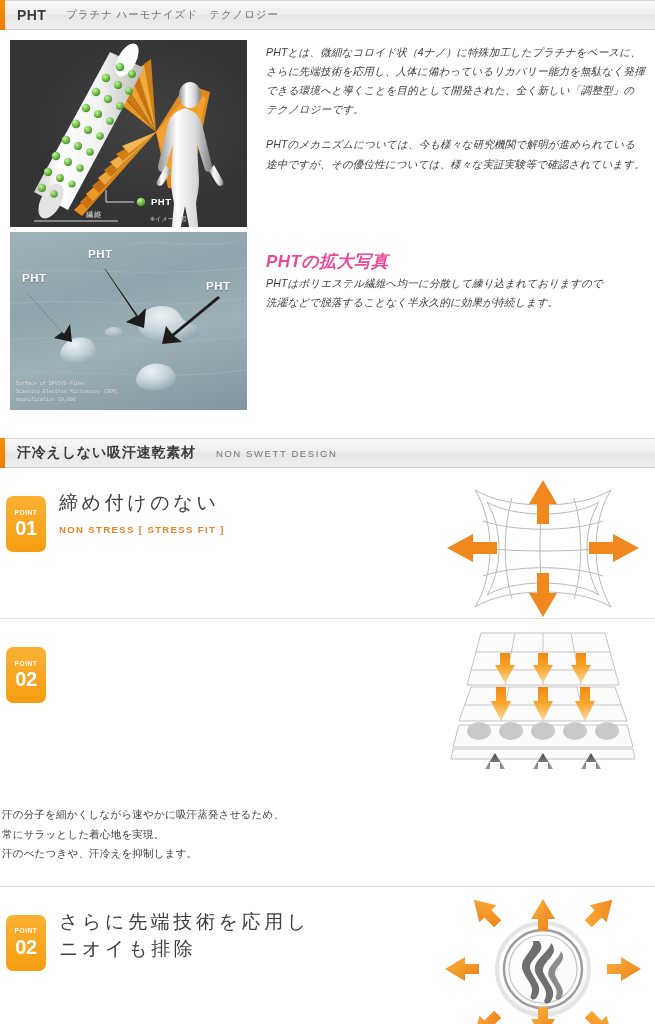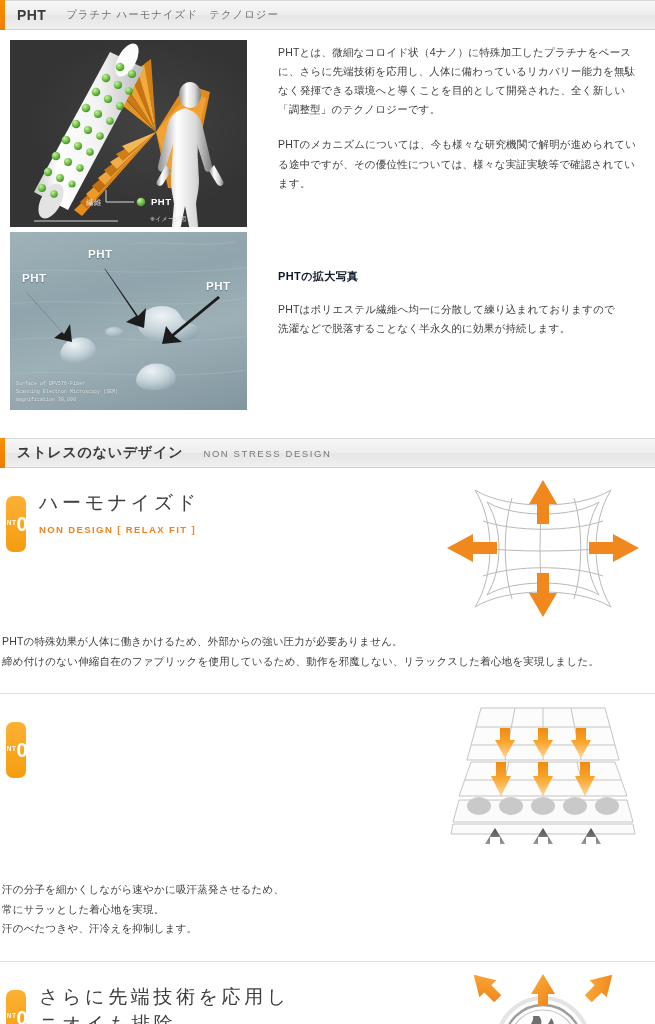--- a/index.html
+++ b/index.html
@@ -54,35 +54,35 @@
     color: #777;
   }
 
   
   .intro {
     display: flex;
     padding: 10px 0 0 10px;
     align-items: flex-start;
   }
   .intro-figs { width: 237px; flex: 0 0 237px; }
-  .intro-text { flex: 1; padding-left: 31px; padding-right: 10px; padding-top: 3px; }
+  .intro-text { flex: 1; padding-left: 19px; padding-right: 10px; padding-top: 3px; font-style: italic; }
   .para {
     font-size: 10.5px;
     line-height: 1.82;
     color: #3c3c3c;
     margin: 0 0 16px 0;
     letter-spacing: .2px;
   }
   .para:last-child { margin-bottom: 0; }
 
   .orange-head {
-    font-size: 11px;
+    font-size: 17px;
     font-weight: bold;
-    color: #0f172a;
-    margin: 0 0 16px 0;
+    color: #ec4899;
+    margin: 0 0 1px 0;
     letter-spacing: .4px;
   }
 
   
   .fig1 {
     width: 237px; height: 187px;
     background: #343434;
     position: relative;
     overflow: hidden;
   }
@@ -125,25 +125,26 @@
     border-bottom: 1px solid #e2e2e2;
   }
   .point:last-of-type { border-bottom: none; }
   .point-inner {
     display: flex;
     padding: 22px 10px 0 6px;
     min-height: 150px;
   }
   .badge {
     flex: 0 0 auto;
-    width: 20px; height: 56px;
+    width: 40px; height: 56px;
     border-radius: 7px;
     background: linear-gradient(to bottom,#fcb134,#f59d10);
     color: #fff;
     display: flex;
+    flex-direction: column;
     align-items: center;
     justify-content: center;
     margin-top: 6px;
   }
   .badge .b-top {
     font-size: 6.5px;
     font-weight: bold;
     letter-spacing: .6px;
     line-height: 1;
     margin-bottom: 2px;
@@ -301,21 +302,21 @@
 
           <g stroke="#d9d9d9" stroke-width="1" fill="none">
             <path d="M96 150 L96 162 L124 162"></path>
           </g>
           <circle cx="131" cy="162" r="4.3" fill="url(#dotg)"></circle>
 
           <line x1="24" y1="181" x2="108" y2="181" stroke="#d5d5d5" stroke-width="1"></line>
         </svg>
 
         <span style="position:absolute;left:141px;top:156px;color:#fff;font-size:9.5px;font-weight:bold;letter-spacing:.5px;">PHT</span>
-        <span style="position:absolute;left:76px;top:158px;color:#e8e8e8;font-size:7.5px;letter-spacing:.4px;">繊維</span>
+        <span style="position:absolute;left:76px;top:170px;color:#e8e8e8;font-size:7.5px;letter-spacing:.4px;">繊維</span>
         <span style="position:absolute;left:140px;top:175px;color:#cfcfcf;font-size:6px;letter-spacing:.2px;">※イメージ図</span>
       </div>
 
       <div class="fig2">
         <svg width="237" height="178" viewBox="0 0 237 178" style="position:absolute;left:0;top:0;">
           <defs>
             <radialGradient id="blob" cx="38%" cy="28%" r="78%">
               <stop offset="0%" stop-color="#eef3f5"></stop>
               <stop offset="55%" stop-color="#c3d2d8"></stop>
               <stop offset="100%" stop-color="#93a7b0"></stop>
@@ -362,37 +363,35 @@
       <h2 class="orange-head">PHTの拡大写真</h2>
       <p class="para" style="white-space:pre-line;">PHTはポリエステル繊維へ均一に分散して練り込まれておりますので
 洗濯などで脱落することなく半永久的に効果が持続します。</p>
     </div>
 
   </div>
 
   <div style="height:28px;"></div>
 
   <div class="sec-bar design">
-    <span class="bar-main">ストレスのないデザイン</span>
-    <span class="bar-sub">NON STRESS DESIGN</span>
+    <span class="bar-main">汗冷えしない吸汗速乾素材</span>
+    <span class="bar-sub">NON SWETT DESIGN</span>
   </div>
 
   <div class="point">
     <div class="point-inner">
       <div class="badge">
         <span class="b-top">POINT</span>
         <span class="b-num">01</span>
       </div>
       <div class="p-titles">
-        <div class="p-title">ハーモナイズド</div>
-        <div class="p-sub">NON DESIGN [ RELAX FIT ]</div>
-      </div>
-    </div>
-    <div class="p-body">PHTの特殊効果が人体に働きかけるため、外部からの強い圧力が必要ありません。
-締め付けのない伸縮自在のファブリックを使用しているため、動作を邪魔しない、リラックスした着心地を実現しました。</div>
+        <div class="p-title">締め付けのない</div>
+        <div class="p-sub">NON STRESS [ STRESS FIT ]</div>
+      </div>
+    </div>
 
     <div class="p-figure">
       <svg width="200" height="145" viewBox="0 0 200 145">
         <g stroke="#b9b9b9" stroke-width="1" fill="none">
           <path d="M32 14 C 64 34, 136 34, 168 14"></path>
           <path d="M32 131 C 64 111, 136 111, 168 131"></path>
           <path d="M32 14 C 52 46, 52 99, 32 131"></path>
           <path d="M168 14 C 148 46, 148 99, 168 131"></path>
           <path d="M44 26 C 70 42, 130 42, 156 26"></path>
           <path d="M44 119 C 70 103, 130 103, 156 119"></path>

